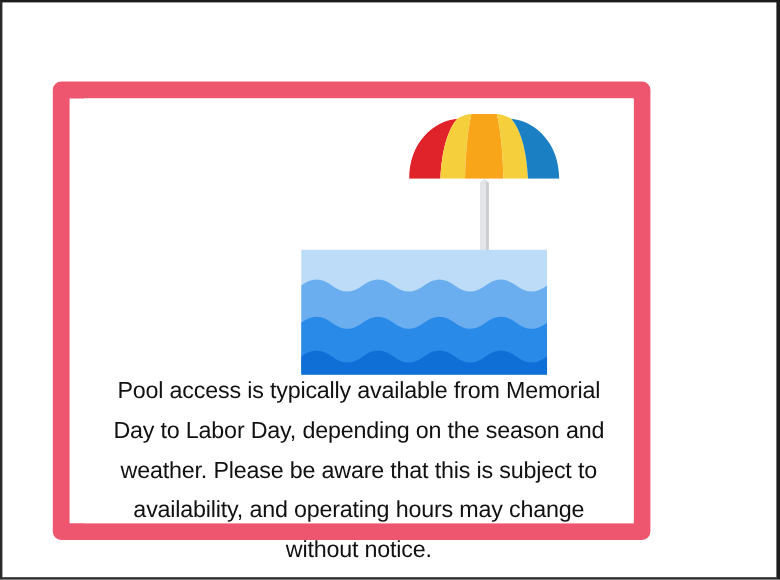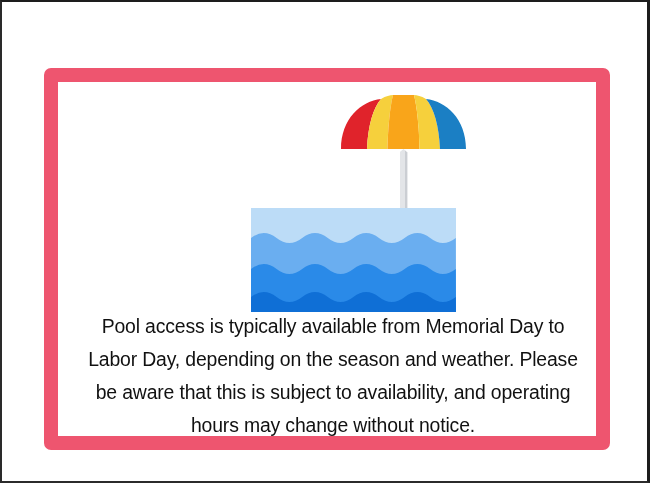--- a/index.html
+++ b/index.html
@@ -25,21 +25,21 @@
     border-left: 2px solid #2a2a2a;
     border-right: 3px solid #1d1d1d;
     border-bottom: 2px solid #2b2b2b;
   }
 
   
   #notice-card {
     position: absolute;
     left: 42px;
     top: 66px;
-    width: 566px;
+    width: 498px;
     height: 382px;
     box-sizing: border-box;
     border: 14px solid #ee556f;
     border-radius: 7px;
     background: #ffffff;
     padding-left: 12px;
   }
 
   #card-inner {
     position: relative;

